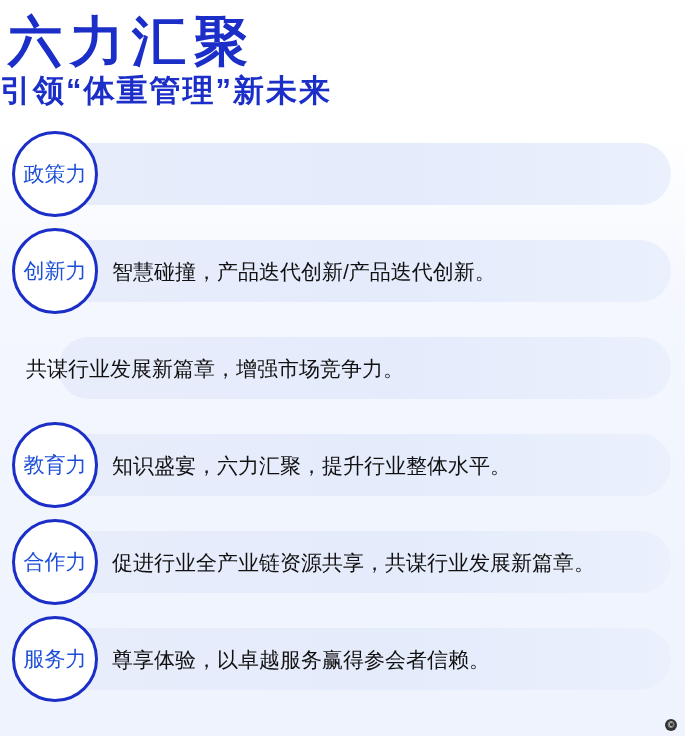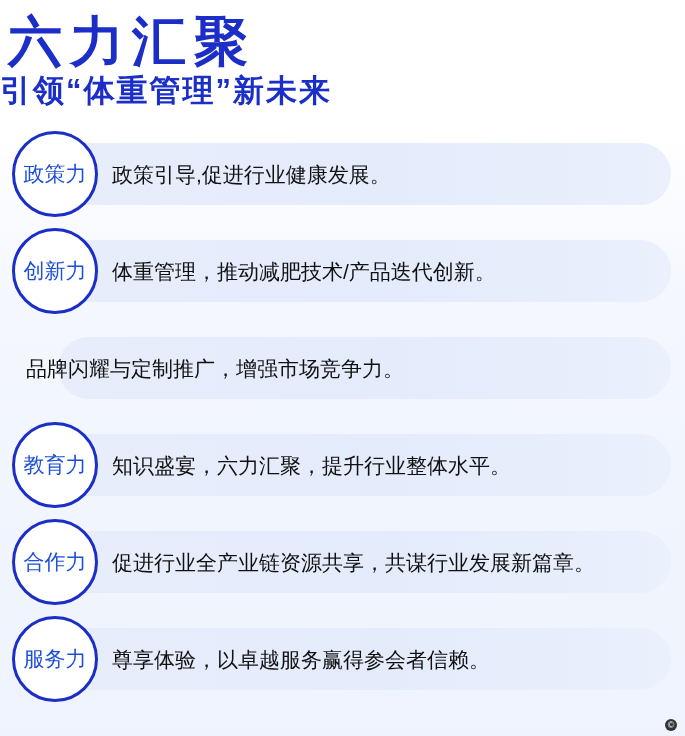--- a/index.html
+++ b/index.html
@@ -126,32 +126,31 @@
   <div class="header">
     <div class="title-main">六力汇聚</div>
     <div class="title-sub">引领“体重管理”新未来</div>
   </div>
 
   <div class="rows">
 
     <div class="row">
       <div class="bar"></div>
       <div class="circle">政策力</div>
-      <div class="desc">政策引导,促进行业健康发展。</div>
     </div>
 
     <div class="row">
       <div class="bar"></div>
       <div class="circle">创新力</div>
-      <div class="desc">体重管理，推动减肥技术/产品迭代创新。</div>
+      <div class="desc">智慧碰撞，产品迭代创新/产品迭代创新。</div>
     </div>
 
     <div class="row">
       <div class="bar"></div>
-      <div class="desc">品牌闪耀与定制推广，增强市场竞争力。</div>
+      <div class="desc">共谋行业发展新篇章，增强市场竞争力。</div>
     </div>
 
     <div class="row">
       <div class="bar"></div>
       <div class="circle">教育力</div>
       <div class="desc">知识盛宴，六力汇聚，提升行业整体水平。</div>
     </div>
 
     <div class="row">
       <div class="bar"></div>

